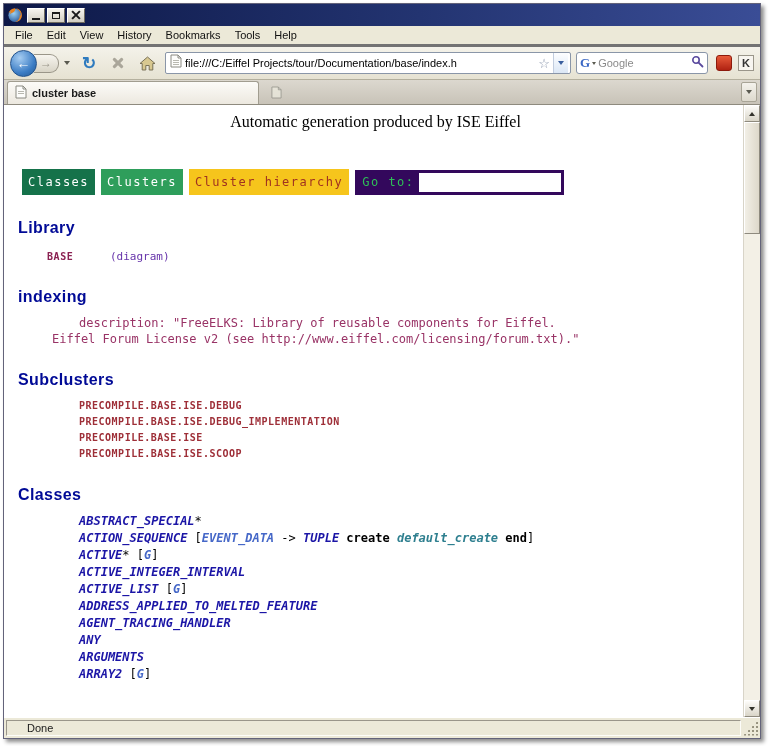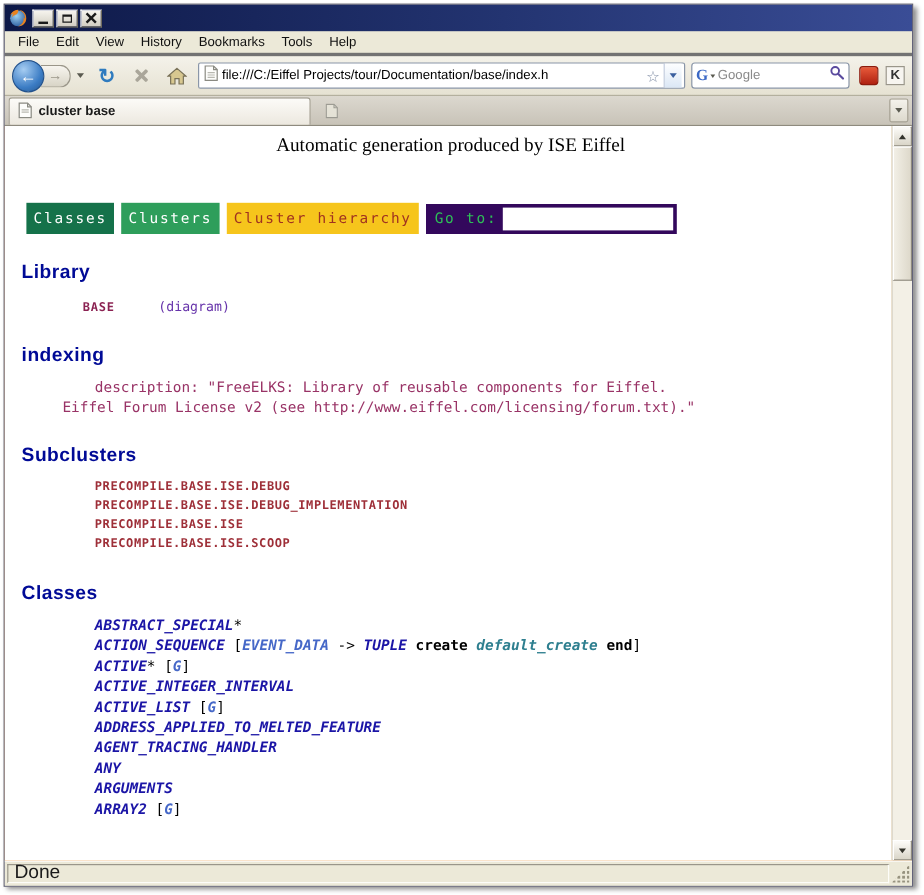--- a/index.html
+++ b/index.html
@@ -84,40 +84,40 @@
   .tab{height:23px;width:252px;display:flex;align-items:center;gap:5px;padding:0 7px;
     background:linear-gradient(#fcfbf8,#ece8df);border:1px solid #a19d90;border-bottom:none;
     border-radius:3px 3px 0 0;font-size:11px;font-weight:bold;color:#1a1a1a}
   .tabstrip-btn{width:18px;height:18px;margin:0 0 3px 8px;display:flex;align-items:center;
     justify-content:center;opacity:.75}
   .tab-spacer{flex:1}
   .alltabs-btn{width:16px;height:20px;margin-bottom:2px;background:linear-gradient(#f4f2ec,#ddd9cd);
     border:1px solid #a8a496;border-radius:2px;display:flex;align-items:center;justify-content:center}
 
   
-  .content-wrap{flex:1;position:relative;background:#fdba74;overflow:hidden}
+  .content-wrap{flex:1;position:relative;background:#6d28d9;overflow:hidden}
   .content{position:absolute;top:0;left:0;right:17px;bottom:0;overflow:hidden;
     padding:0 6px 0 10px;background:#fff}
   .page-header{margin-top:8px;text-align:center;font-family:"Liberation Serif","DejaVu Serif",serif;
     font-size:16px;color:#000}
   .btn-row{margin:38px 0 0 8px;display:flex;align-items:center;gap:6px}
   .nav-btn{font-family:"DejaVu Sans Mono","Liberation Mono",monospace;font-size:12px;
     letter-spacing:1.5px;padding:6px 6px;color:#fff;text-decoration:none;white-space:nowrap}
   .btn-classes{background:var(--classes_btn,#15724a)}
   .btn-clusters{background:var(--clusters_btn,#2e9e5b)}
   .btn-hierarchy{background:var(--hierarchy_btn,#f6c51c);color:var(--hierarchy_text,#a03220)}
   .goto-group{background:var(--goto_bg,#33085c);display:flex;align-items:center;gap:4px;
     padding:3px 3px 3px 7px}
   .goto-label{color:var(--goto_text,#2ebf57);font-family:"DejaVu Sans Mono","Liberation Mono",monospace;
     font-size:12px;letter-spacing:1.5px}
   .goto-input{width:142px;height:19px;border:none;background:#fff;font-size:12px;padding:0 3px}
 
   .section-h{margin:24px 0 9px 4px;font-size:16px;font-weight:bold;color:var(--heading,#000a96);
     letter-spacing:.4px}
-  .library-line{margin-left:55px}
+  .library-line{margin-left:33px}
   .base-link{font-family:"DejaVu Sans Mono","Liberation Mono",monospace;font-size:10px;font-weight:bold;
     color:var(--base_link,#8b2252);letter-spacing:.6px;text-decoration:none}
   .diagram-link{font-family:"DejaVu Sans Mono","Liberation Mono",monospace;font-size:11px;
     color:var(--diagram_purple,#6633aa);margin-left:32px;text-decoration:none}
   .idx-line{font-family:"DejaVu Sans Mono","Liberation Mono",monospace;font-size:12px;
     color:var(--string_text,#993366);line-height:16px;white-space:pre}
   .idx1{margin-left:65px}
   .idx2{margin-left:38px}
   .sub-list{margin-left:65px}
   .sub-link{font-family:"DejaVu Sans Mono","Liberation Mono",monospace;font-size:10px;font-weight:bold;
@@ -141,21 +141,21 @@
   .sb-up{top:0}
   .sb-down{bottom:0}
   .sb-thumb{position:absolute;left:0;right:0;top:17px;height:112px;
     background:linear-gradient(90deg,#f2efe6,#ddd8ca);border:1px solid;
     border-color:#fff #8e8a7e #8e8a7e #fff}
 
   
   .statusbar{height:21px;flex:0 0 21px;display:flex;align-items:center;gap:2px;
     padding:2px 2px;background:var(--chrome_bg,#ece9d8);border-top:1px solid #fff}
   .status-field{flex:1;height:16px;border:1px solid;border-color:#9a968a #fdfdf9 #fdfdf9 #9a968a;
-    font-size:16px;color:#1a1a1a;display:flex;align-items:center;padding:0 5px}
+    font-size:11px;color:#1a1a1a;display:flex;align-items:center;padding:0 20px}
   .resize-grip{width:15px;height:15px;
     background-image:radial-gradient(circle at 2px 2px,#96927e 1.1px,transparent 1.5px);
     background-size:4px 4px;clip-path:polygon(100% 0,100% 100%,0 100%)}
 </style>
 </head>
 <body>
 
 <div class="window">
 
   <div class="titlebar">

